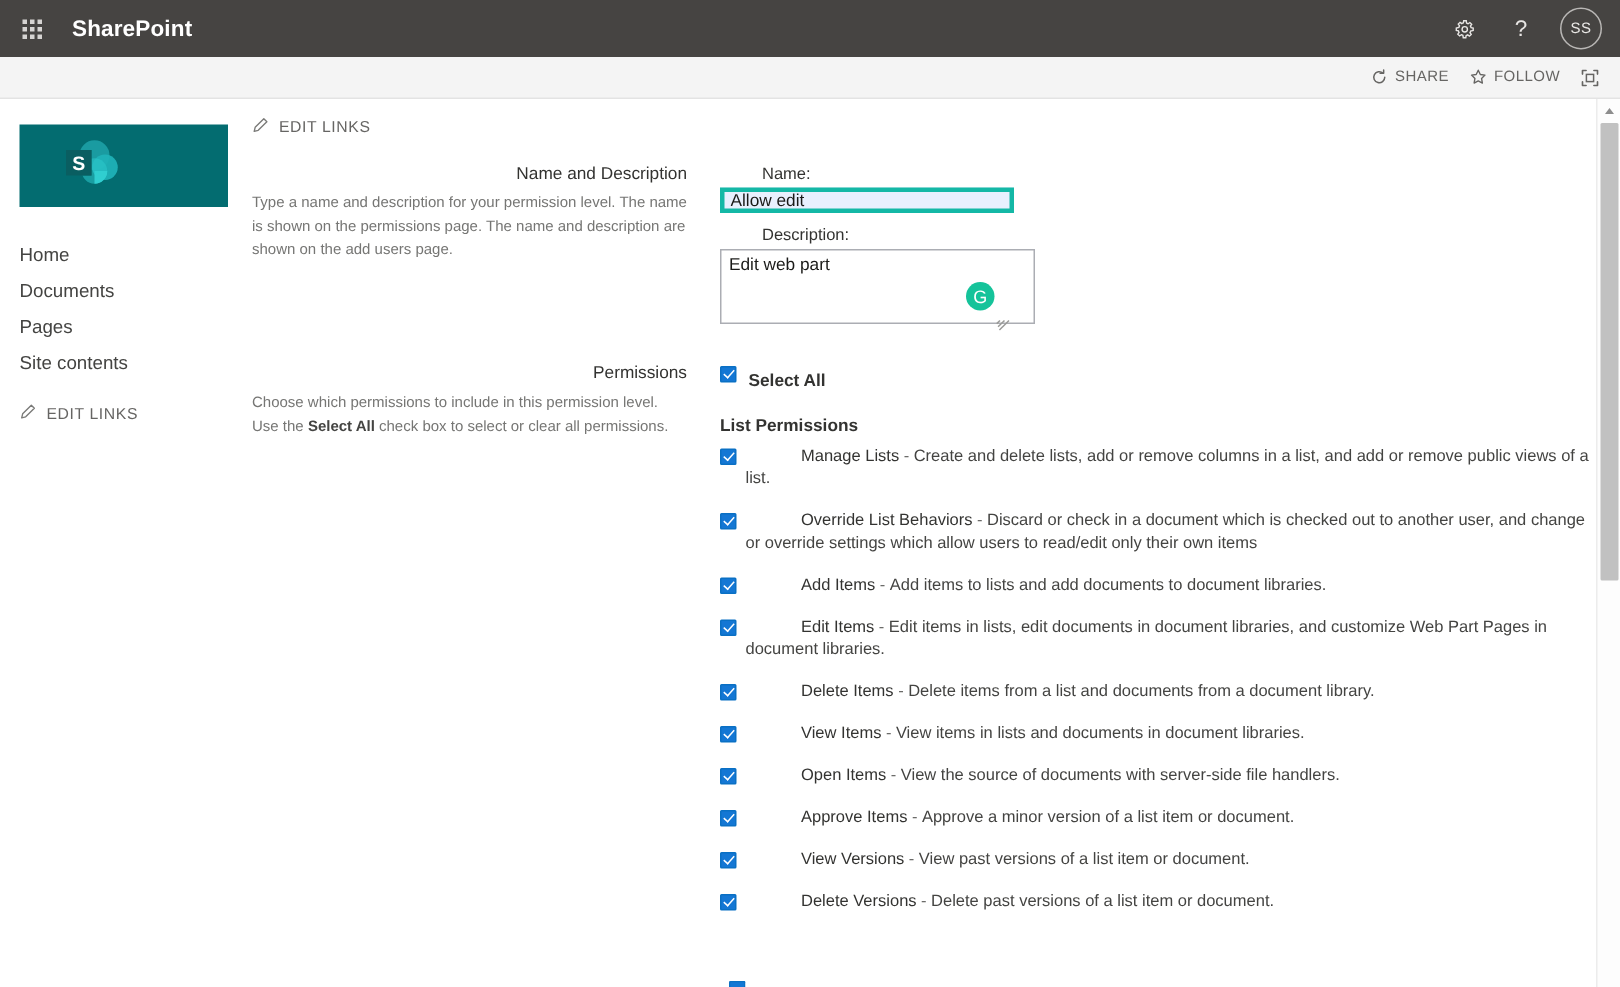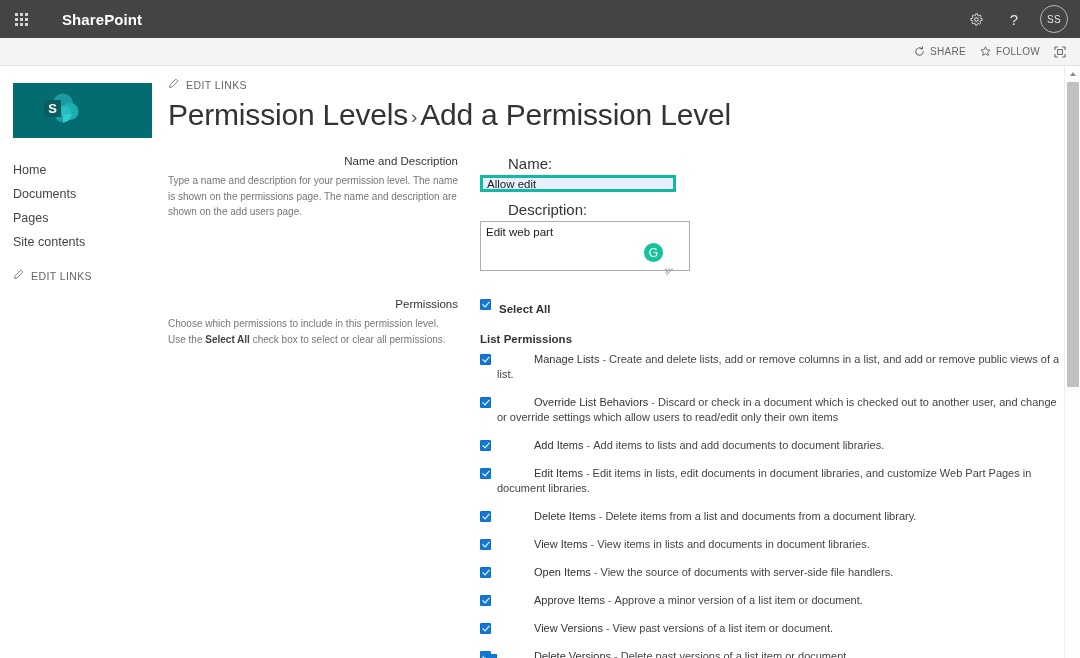--- a/index.html
+++ b/index.html
@@ -14,21 +14,20 @@
   }
 
   
   .suite-bar {
     height: 38px;
     background: #464442;
     display: flex;
     align-items: center;
     padding: 0 10px 0 6px;
     position: relative;
-    gap: 14px;
   }
   .waffle {
     width: 30px; height: 30px;
     display: flex; align-items: center; justify-content: center;
     cursor: pointer;
   }
   .waffle-grid {
     display: grid;
     grid-template-columns: repeat(3, 3px);
     grid-template-rows: repeat(3, 3px);
@@ -175,21 +174,21 @@
     text-align: right;
   }
   .sec-body {
     font-size: 10px;
     color: #767674;
     line-height: 15.5px;
   }
   .sec-body b { color: #444442; font-weight: bold; }
 
   .fld-label {
-    font-size: 15px;
+    font-size: 11px;
     color: #333331;
     margin-bottom: 3px;
     padding-left: 28px;
   }
   .txt-input {
     width: 196px;
     height: 17px;
     border: 3px solid #14b8a6;
     background: #e8f0fe;
     font-family: "Liberation Sans", sans-serif;
@@ -439,23 +438,20 @@
 
     <div class="breadcrumb-edit">
       <span>
         <svg width="11" height="11" viewBox="0 0 12 12" fill="none">
           <path d="M8.6 1.2l2.2 2.2-6.3 6.3-2.9.7.7-2.9z" stroke="#7a7a78" stroke-width="1" fill="none" stroke-linejoin="round"></path>
         </svg>
       </span>
       <span>EDIT LINKS</span>
     </div>
 
-    <h1 class="page-title">
-      <span>Permission Levels</span><span class="sep">›</span><span>Add a Permission Level</span>
-    </h1>
 
     <div class="form-region">
 
       <div class="fr-row">
         <div class="fr-desc">
           <div class="sec-title">Name and Description</div>
           <div class="sec-body">Type a name and description for your permission level.  The name is shown on the permissions page.  The name and description are shown on the add users page.</div>
         </div>
         <div class="fr-fields">
           <div class="fld-label">Name:</div>

